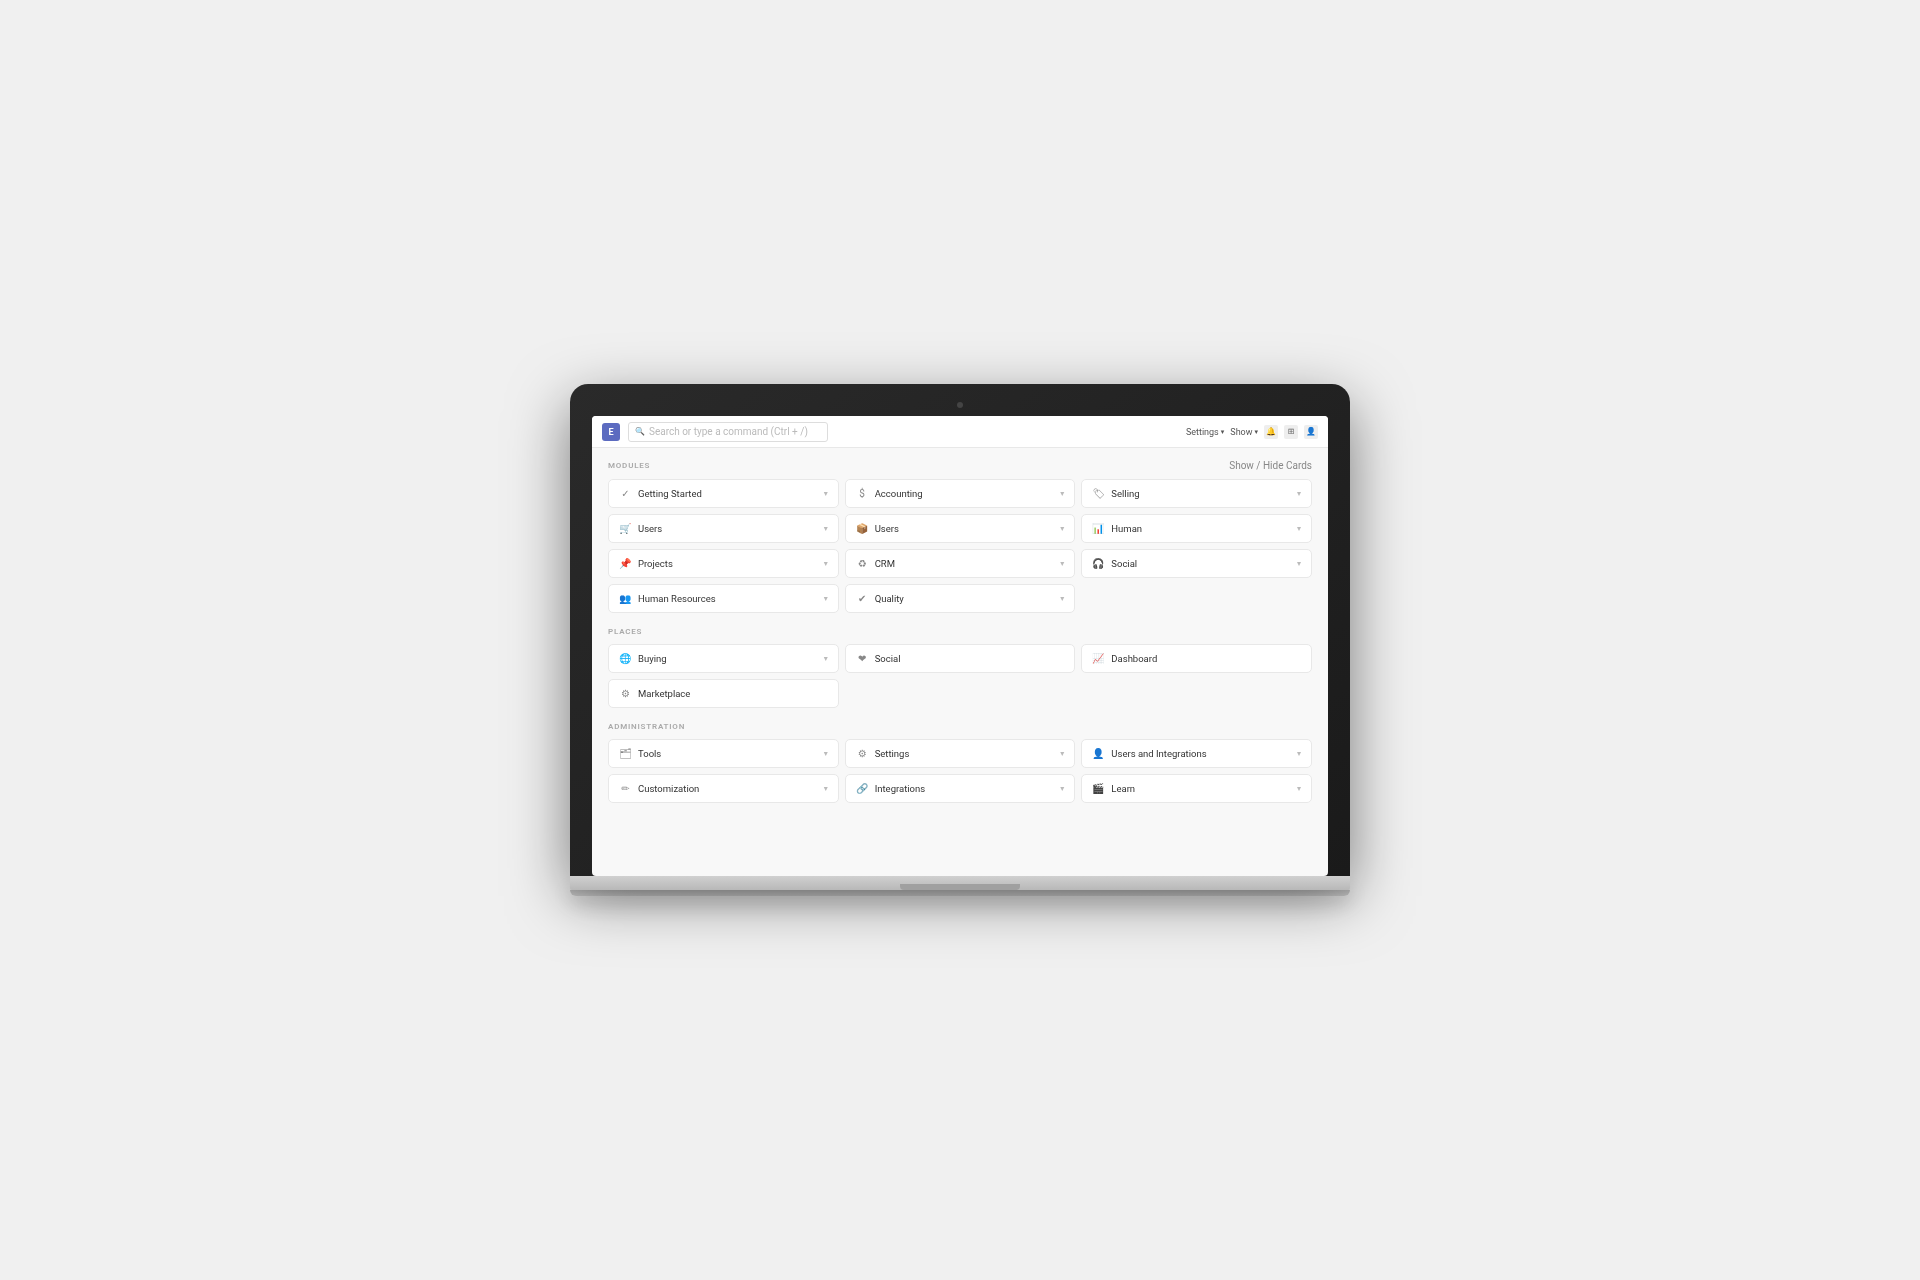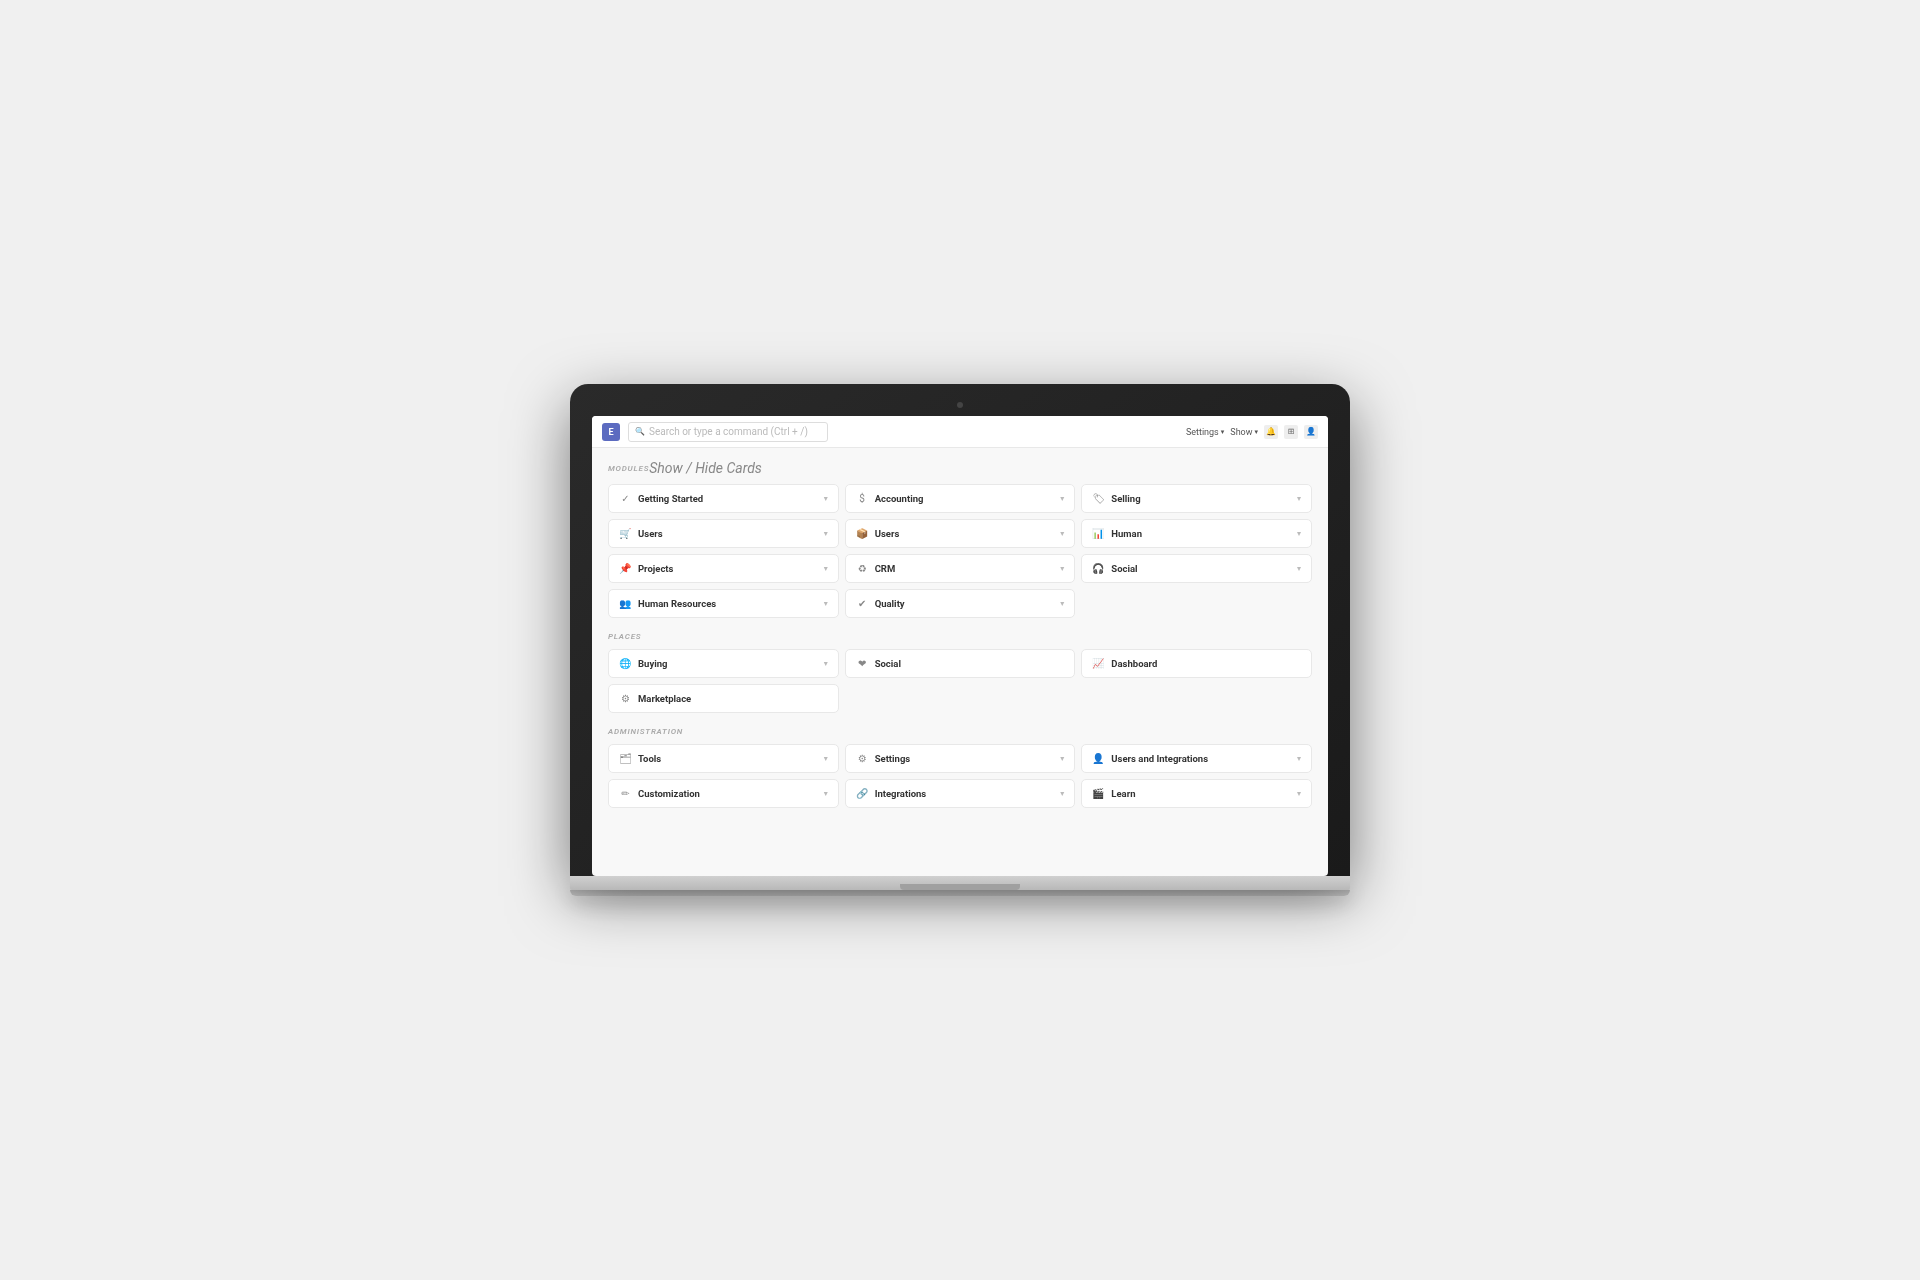--- a/index.html
+++ b/index.html
@@ -152,35 +152,35 @@
       overflow-y: auto;
       padding: 12px 16px;
     }
 
     .section {
       margin-bottom: 14px;
     }
 
     .section-header {
       display: flex;
+      justify-content: space-between;
       align-items: center;
       margin-bottom: 8px;
-      font-style: italic;
     }
 
     .section-label {
       font-size: 8px;
       font-weight: 600;
       letter-spacing: 0.8px;
       color: #aaa;
       text-transform: uppercase;
     }
 
     .section-action {
-      font-size: 14px;
+      font-size: 10px;
       color: #888;
       cursor: pointer;
     }
 
     .module-card {
       background: #fff;
       border: 1px solid #e8e8e8;
       border-radius: 5px;
       padding: 7px 10px;
       display: flex;
@@ -203,21 +203,21 @@
       align-items: center;
       justify-content: center;
       font-size: 10px;
       color: #888;
       flex-shrink: 0;
     }
 
     .module-name {
       font-size: 9.5px;
       color: #333;
-      font-weight: 700;
+      font-weight: 400;
     }
 
     .chevron-icon {
       font-size: 8px;
       color: #bbb;
     }
 
     
     .row-cards {
       display: grid;

